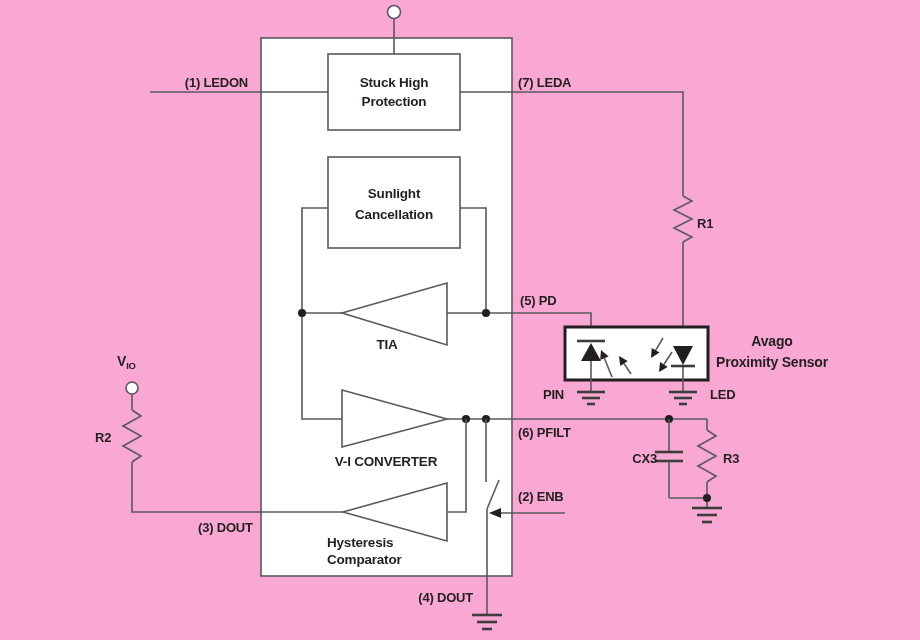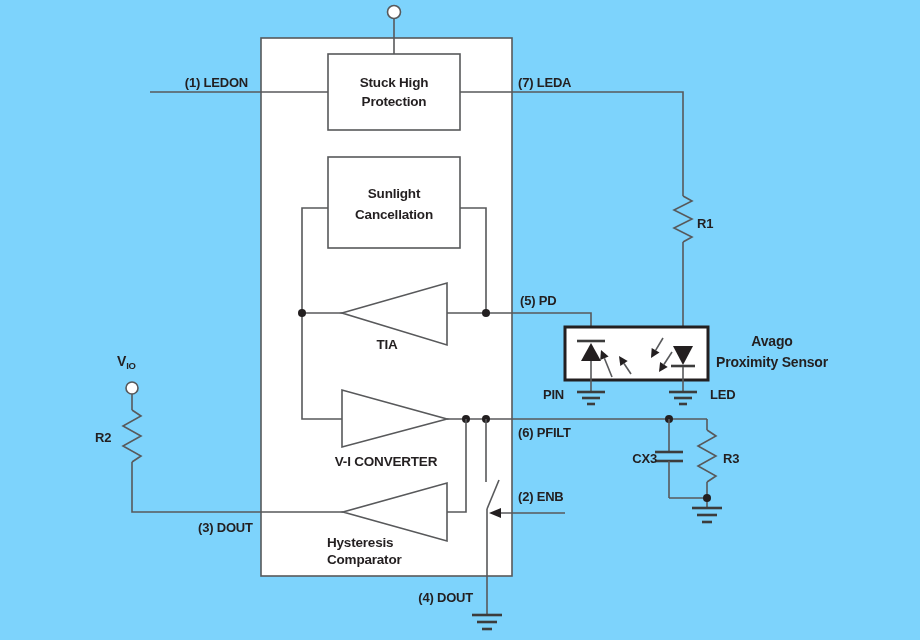--- a/index.html
+++ b/index.html
@@ -1,16 +1,16 @@
 <!DOCTYPE html>
 <html><head>
 <meta charset="utf-8">
 <style>
   html,body{margin:0;padding:0;background:#ffffff;}
-  .stage{position:relative;width:920px;height:640px;background:#7dd3fc;overflow:hidden;
+  .stage{position:relative;width:920px;height:640px;background:#f9a8d4;overflow:hidden;
          font-family:"Liberation Sans", sans-serif;}
   svg{display:block;}
   .wire{stroke:#58595b;stroke-width:1.6;fill:none;}
   .thick{stroke:#3c3c3c;stroke-width:2.6;fill:none;}
   .box{stroke:#58595b;stroke-width:1.6;fill:#ffffff;}
   .sensorbox{stroke:#231f20;stroke-width:3;fill:#ffffff;}
   .tri{stroke:#58595b;stroke-width:1.6;fill:#ffffff;}
   .dot{fill:#231f20;stroke:none;}
   .fillshape{fill:#231f20;stroke:none;}
   .term{fill:#ffffff;stroke:#58595b;stroke-width:1.6;}

